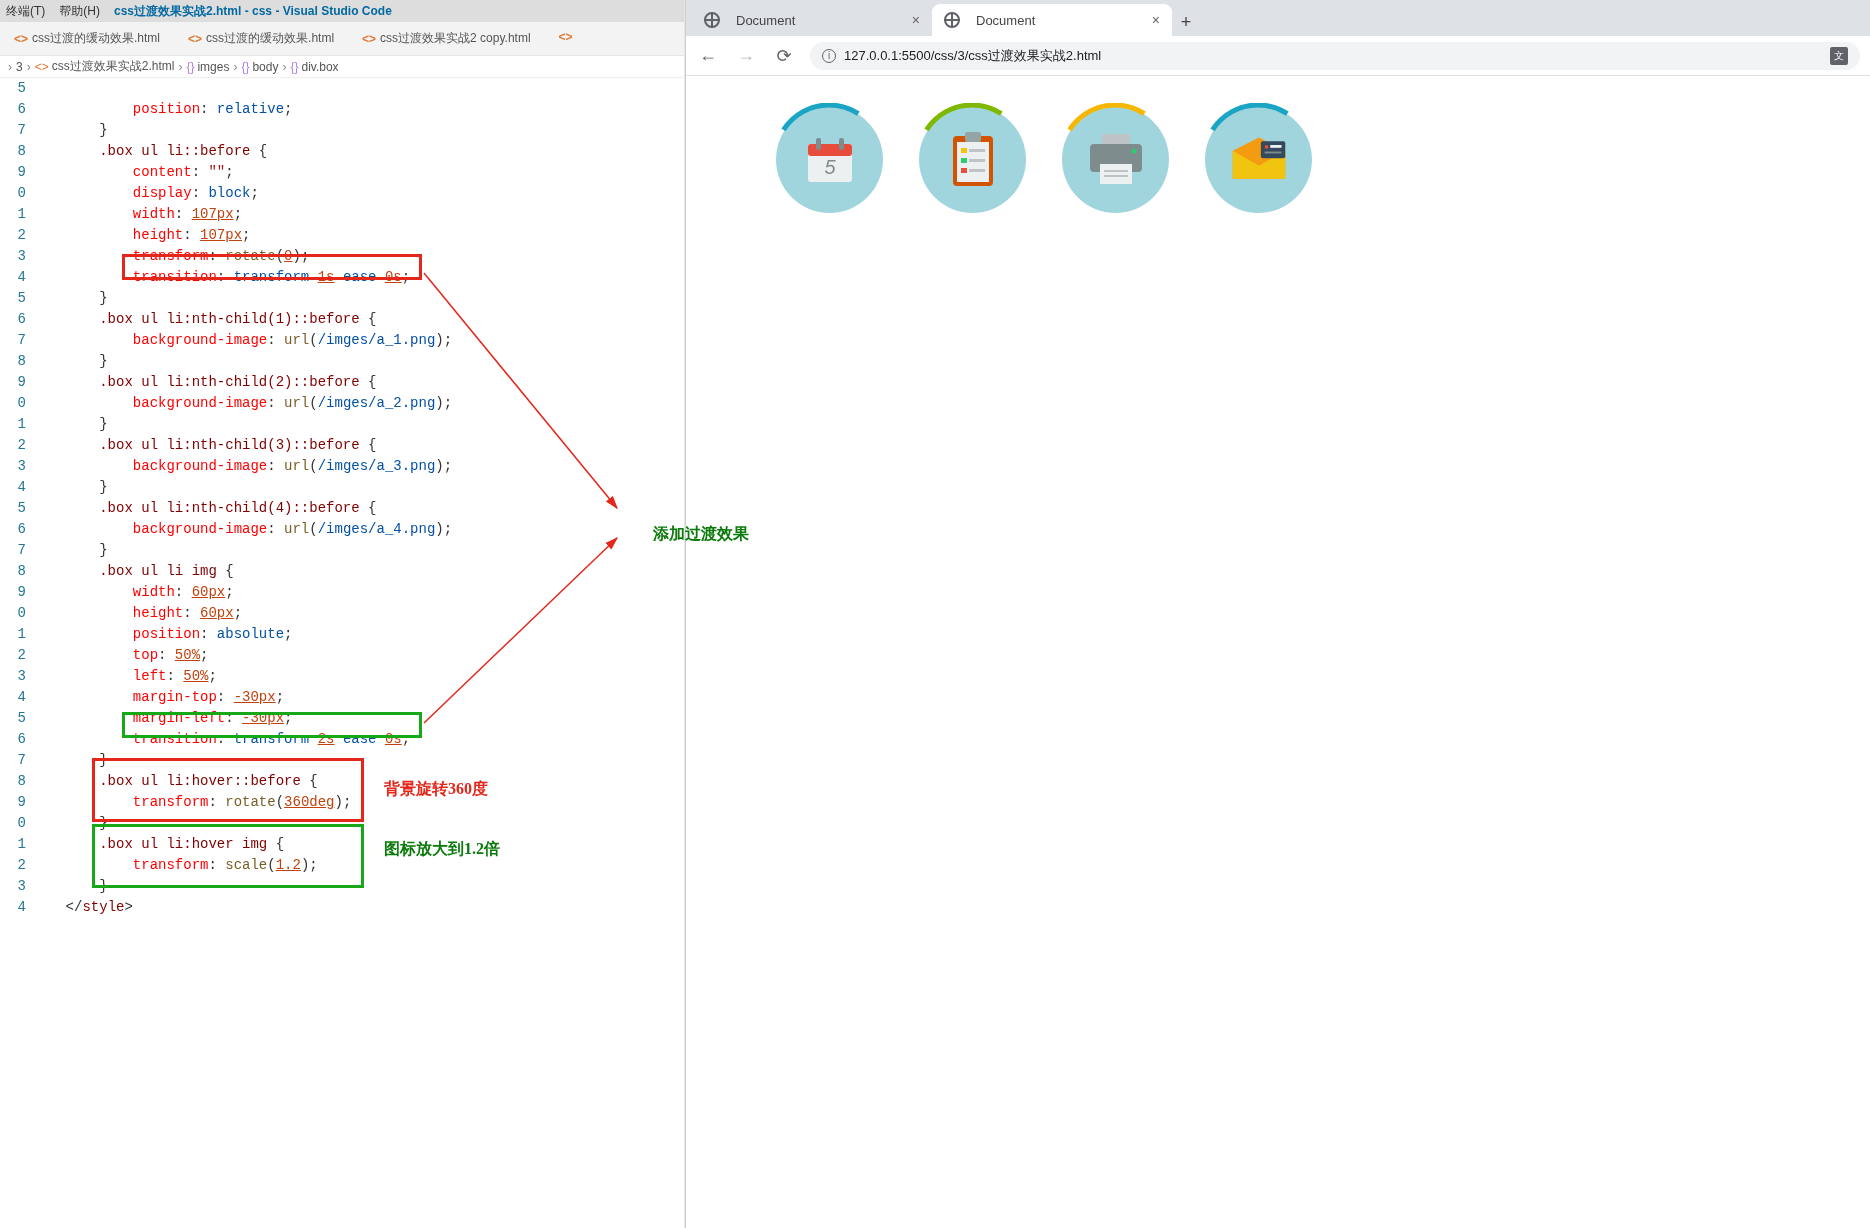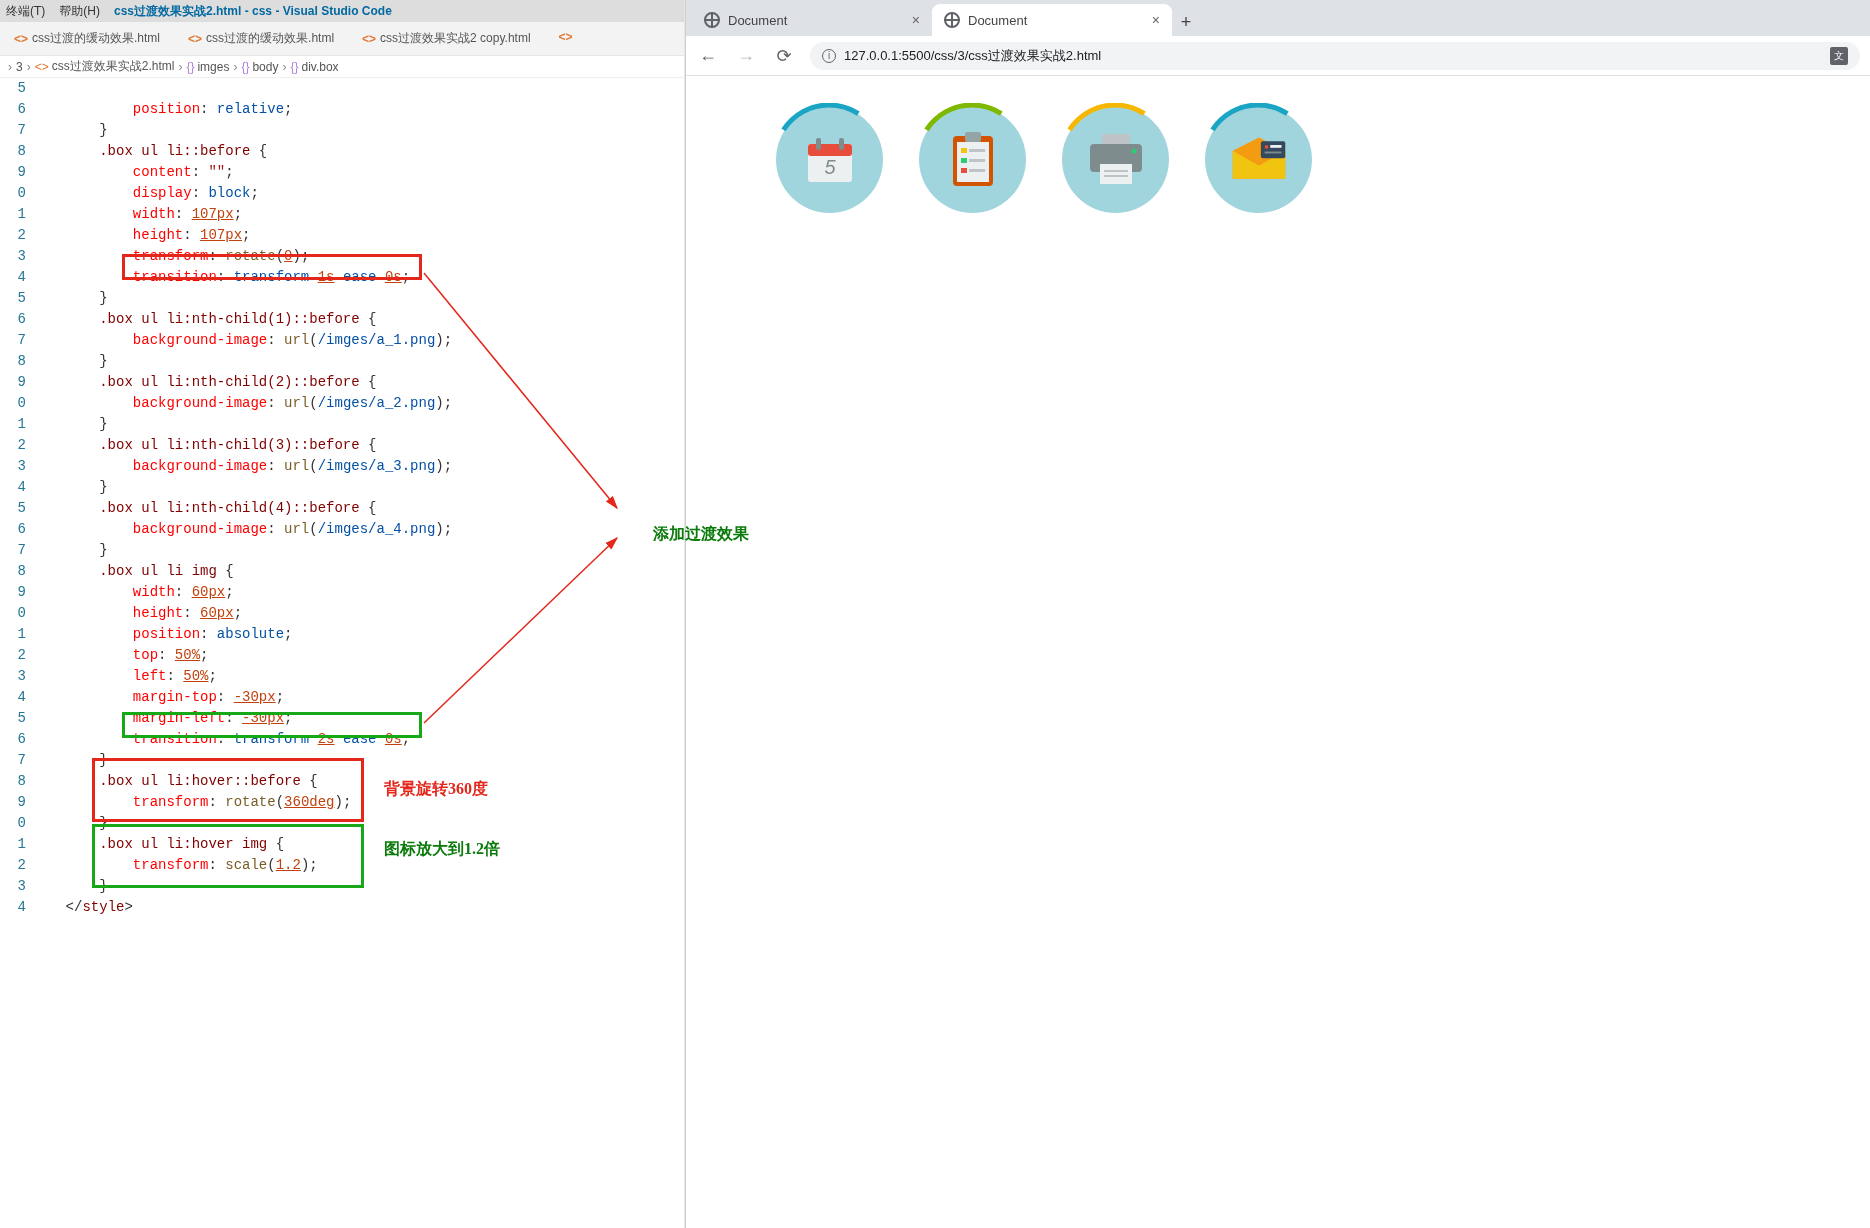--- a/index.html
+++ b/index.html
@@ -35,21 +35,21 @@
 .func { color: #795e26; }
 
 
 .anno-box { position: absolute; border: 3px solid; pointer-events: none; }
 .anno-label { position: absolute; font-family: "Microsoft YaHei"; font-weight: bold; font-size: 16px; }
 svg.arrows { position: absolute; top: 0; left: 0; pointer-events: none; }
 
 
 .browser { flex: 1; background: #fff; display: flex; flex-direction: column; border-left: 1px solid #d0d0d0; }
 .browser-tabs { height: 36px; background: #dee1e6; display: flex; align-items: flex-end; padding-left: 6px; }
-.btab { height: 32px; background: #dee1e6; display: flex; align-items: center; gap: 8px; padding: 0 12px; font-size: 13px; color: #444; border-radius: 8px 8px 0 0; position: relative; min-width: 240px; }
+.btab { height: 32px; background: #dee1e6; display: flex; align-items: center; gap: 16px; padding: 0 12px; font-size: 13px; color: #444; border-radius: 8px 8px 0 0; position: relative; min-width: 240px; }
 .btab.active { background: #fff; }
 .btab .globe { width: 16px; height: 16px; border: 2px solid #5f6368; border-radius: 50%; position: relative; }
 .btab .globe::before { content: ""; position: absolute; left: 5px; top: -2px; width: 2px; height: 16px; background: #5f6368; border-radius: 2px; }
 .btab .globe::after { content: ""; position: absolute; top: 5px; left: -2px; height: 2px; width: 16px; background: #5f6368; }
 .btab .close { margin-left: auto; color: #666; font-size: 14px; }
 .newtab { width: 28px; height: 28px; display: flex; align-items: center; justify-content: center; color: #444; font-size: 18px; }
 .toolbar { height: 40px; background: #fff; border-bottom: 1px solid #e0e0e0; display: flex; align-items: center; padding: 0 10px; gap: 14px; }
 .navbtn { color: #5f6368; font-size: 18px; width: 24px; text-align: center; }
 .navbtn.disabled { color: #bdbdbd; }
 .addressbar { flex: 1; height: 28px; background: #f1f3f4; border-radius: 14px; display: flex; align-items: center; padding: 0 12px; color: #202124; font-size: 13px; gap: 8px; }

